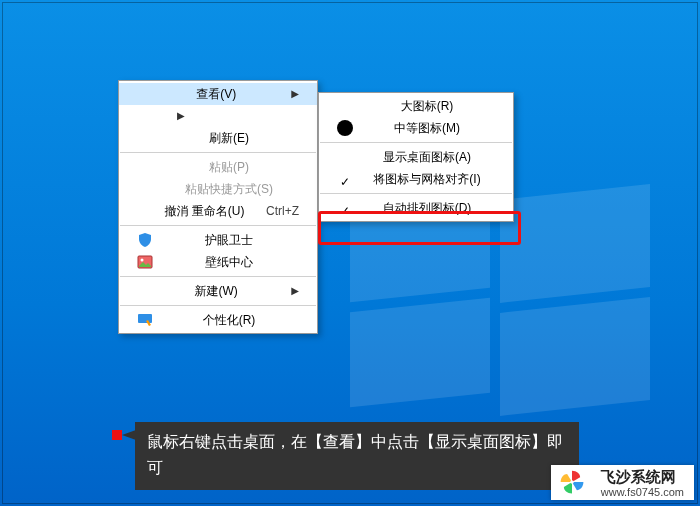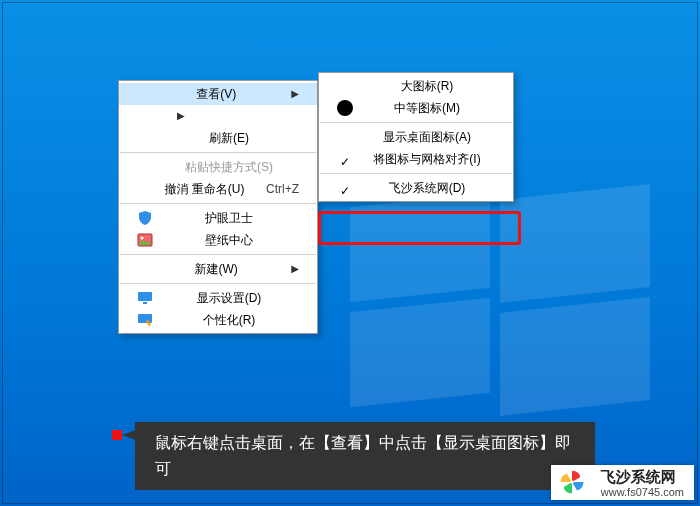--- a/index.html
+++ b/index.html
@@ -21,28 +21,28 @@
   .label{flex:1;white-space:nowrap;}
   .shortcut{color:#444;margin-left:16px;}
   .arrow{margin-left:18px;font-size:10px;color:#333;}
   .sep{height:1px;background:#d0d0d0;margin:3px 1px;}
   .check{font-size:12px;color:#000;}
   .bullet{width:6px;height:6px;border-radius:50%;background:#000;}
 
   
   #menu1{left:118px;top:80px;width:198px;}
   
-  #menu2{left:318px;top:72px;width:194px;}
+  #menu2{left:318px;top:92px;width:194px;}
 
   
   .redbox{position:absolute;border:3px solid #e11;border-radius:3px;pointer-events:none;}
   #rb{left:318px;top:211px;width:197px;height:28px;}
 
   
-  .caption{position:absolute;left:135px;top:422px;background:#333;color:#fff;font-size:16px;line-height:26px;padding:8px 20px;max-width:420px;}
+  .caption{position:absolute;left:135px;top:422px;background:#333;color:#fff;font-size:16px;line-height:26px;padding:8px 12px;max-width:420px;font-family:Liberation Mono, monospace;}
   .cap-arrow{position:absolute;left:122px;top:430px;width:0;height:0;border-top:5px solid transparent;border-bottom:5px solid transparent;border-right:14px solid #333;}
   .cap-dot{position:absolute;left:112px;top:430px;width:10px;height:10px;background:#e11;}
 
   
   .watermark{position:absolute;right:6px;bottom:6px;background:#fff;padding:4px 10px 2px 8px;display:flex;align-items:center;gap:16px;box-shadow:0 0 4px rgba(0,0,0,.3);}
   .wm-icon svg{width:26px;height:26px;}
   .wm-text{display:flex;flex-direction:column;line-height:1.1;}
   .wm-title{font-size:15px;font-weight:bold;color:#222;}
   .wm-url{font-size:11px;color:#444;}
 
@@ -71,20 +71,24 @@
       <span class="iconcol"></span>
       <span class="arrow">▶</span>
     </div>
     <div class="mi">
       <span class="iconcol"></span>
       <span class="label">刷新(E)</span>
     </div>
     <div class="sep"></div>
     <div class="mi disabled">
       <span class="iconcol"></span>
+      <span class="label">粘贴(P)</span>
+    </div>
+    <div class="mi disabled">
+      <span class="iconcol"></span>
       <span class="label">粘贴快捷方式(S)</span>
     </div>
     <div class="mi">
       <span class="iconcol"></span>
       <span class="label">撤消 重命名(U)</span>
       <span class="shortcut">Ctrl+Z</span>
     </div>
     <div class="sep"></div>
     <div class="mi">
       <span class="iconcol">
@@ -104,29 +108,20 @@
       </span>
       <span class="label">壁纸中心</span>
     </div>
     <div class="sep"></div>
     <div class="mi">
       <span class="iconcol"></span>
       <span class="label">新建(W)</span>
       <span class="arrow">▶</span>
     </div>
     <div class="sep"></div>
-    <div class="mi">
-      <span class="iconcol">
-        <svg viewBox="0 0 16 16">
-            <rect x="1" y="2" width="14" height="9" rx="1" fill="#2e8fe6"></rect>
-            <rect x="6" y="12" width="4" height="2" fill="#2e8fe6"></rect>
-          </svg>
-      </span>
-      <span class="label">显示设置(D)</span>
-    </div>
     <div class="mi">
       <span class="iconcol">
         <svg viewBox="0 0 16 16">
             <rect x="1" y="2" width="14" height="9" rx="1" fill="#2e8fe6"></rect>
             <path d="M11 8l3 5-2 1-3-5z" fill="#f90"></path>
           </svg>
       </span>
       <span class="label">个性化(R)</span>
     </div>
   </div>
@@ -151,21 +146,21 @@
       <span class="iconcol">
           <span class="check">✓</span>
         </span>
       <span class="label">将图标与网格对齐(I)</span>
     </div>
     <div class="sep"></div>
     <div class="mi">
       <span class="iconcol">
           <span class="check">✓</span>
         </span>
-      <span class="label">飞沙系统网(D)</span>
+      <span class="label">自动排列图标(D)</span>
     </div>
   </div>
 
   <div id="rb" class="redbox"></div>
 
   <div class="cap-dot"></div>
   <div class="cap-arrow"></div>
   <div class="caption">鼠标右键点击桌面，在【查看】中点击【显示桌面图标】即可</div>
 
   <div class="watermark">

